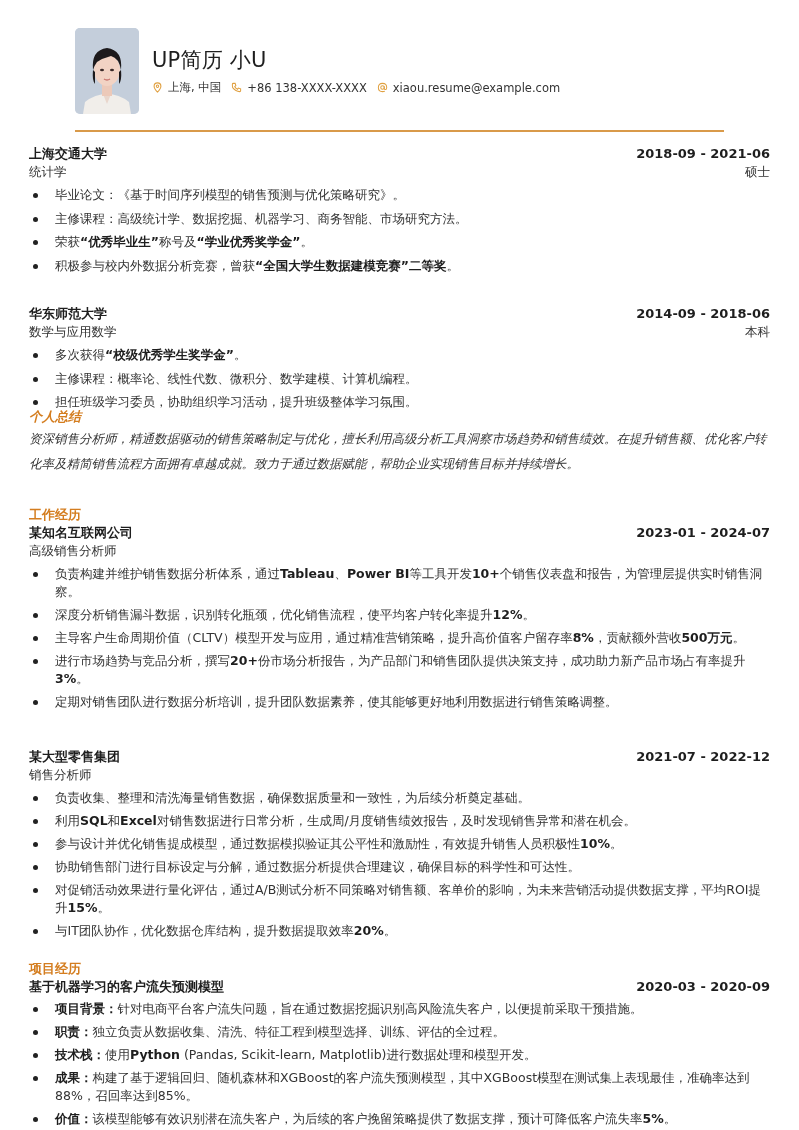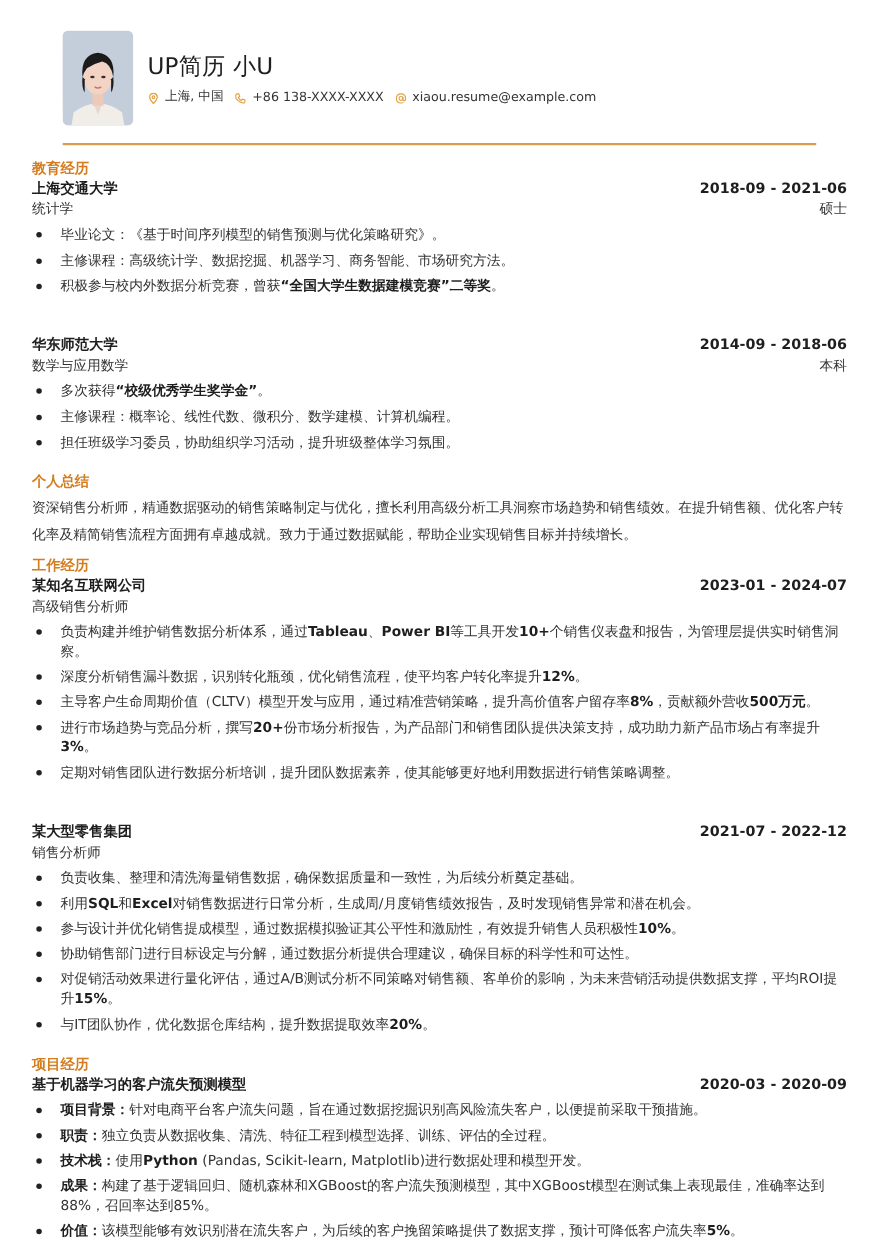--- a/index.html
+++ b/index.html
@@ -1,24 +1,24 @@
 <!DOCTYPE html>
 <html><head>
 <meta charset="utf-8">
 <style>
   * { box-sizing: border-box; margin: 0; padding: 0; }
   html, body { width: 799px; height: 1130px; background: #ffffff; overflow: hidden; }
   body { font-family: "DejaVu Sans", "Liberation Sans", sans-serif; color: #222; font-size: 12.5px; }
-  .page { position: relative; width: 799px; height: 1130px; padding: 0 28px; }
+  .page { position: relative; width: 799px; height: 1130px; padding: 0 46px; }
 
   .header { position: relative; height: 130px; }
   .avatar { position: absolute; left: 29px; top: 28px; width: 64px; height: 86px; border-radius: 5px; overflow: hidden; background: linear-gradient(180deg,#c9d2df 0%,#b8c3d2 60%,#dfe3ea 100%); }
   .name { position: absolute; left: 106px; top: 46px; font-size: 21px; font-weight: 500; color: #1e1e1e; letter-spacing: 0.2px; }
   .contacts { position: absolute; left: 106px; top: 80px; display: flex; align-items: center; font-size: 11.5px; color: #333; }
-  .contact { display: flex; align-items: flex-end; margin-right: 10px; }
+  .contact { display: flex; align-items: center; margin-right: 10px; }
   .contact svg { width: 11px; height: 11px; margin-right: 5px; }
   .divider { position: absolute; left: 29px; right: 29px; top: 130px; height: 1.5px; background: #d99a4a; }
 
   .section-title { color: #d47d1f; font-size: 13px; font-weight: 700; line-height: 18px; }
   .entry-head { display: flex; justify-content: space-between; align-items: flex-start; line-height: 18px; }
   .entry-name { font-weight: 700; font-size: 13px; color: #1e1e1e; }
   .entry-date { font-weight: 700; font-size: 13px; color: #1e1e1e; }
   .entry-sub { display: flex; justify-content: space-between; line-height: 17px; color: #333; font-size: 12.5px; align-items: center; }
   ul.bullets { list-style: none; margin-top: 6px; }
   ul.bullets li { position: relative; padding-left: 26px; line-height: 18px; margin-bottom: 5px; color: #333; font-size: 12.5px; }
@@ -70,33 +70,33 @@
             <circle cx="6" cy="6" r="1.9" fill="none" stroke="#e0a040" stroke-width="1.1"></circle>
             <path d="M7.9 4.5 L7.9 7 Q7.9 8.3 9.2 8.3 Q10.6 8.3 10.6 6 Q10.6 1.5 6 1.5 Q1.5 1.5 1.5 6 Q1.5 10.5 6 10.5 Q7.6 10.5 8.6 9.9" fill="none" stroke="#e0a040" stroke-width="1.1"></path>
           </svg>
         <span>xiaou.resume@example.com</span>
       </span>
     </div>
     <div class="divider"></div>
   </div>
 
   <div class="abs" style="top:145px;">
-    <div class="section-title">教育经历</div>
     <div>
       <div class="entry-head">
           <span class="entry-name">上海交通大学</span>
           <span class="entry-date">2018-09 - 2021-06</span>
         </div>
       <div class="entry-sub">
           <span>统计学</span>
           <span>硕士</span>
         </div>
       <ul class="bullets edu">
           <li><span>毕业论文：《基于时间序列模型的销售预测与优化策略研究》。</span></li>
           <li><span>主修课程：高级统计学、数据挖掘、机器学习、商务智能、市场研究方法。</span></li>
+          <li><span>荣获</span><span class="b">“优秀毕业生”</span><span>称号及</span><span class="b">“学业优秀奖学金”</span><span>。</span></li>
           <li><span>积极参与校内外数据分析竞赛，曾获</span><span class="b">“全国大学生数据建模竞赛”二等奖</span><span>。</span></li>
         </ul>
     </div>
   </div>
 
   <div class="abs" style="top:305px;">
     <div class="entry-head">
         <span class="entry-name">华东师范大学</span>
         <span class="entry-date">2014-09 - 2018-06</span>
       </div>
@@ -104,21 +104,21 @@
         <span>数学与应用数学</span>
         <span>本科</span>
       </div>
     <ul class="bullets edu">
         <li><span>多次获得</span><span class="b">“校级优秀学生奖学金”</span><span>。</span></li>
         <li><span>主修课程：概率论、线性代数、微积分、数学建模、计算机编程。</span></li>
         <li><span>担任班级学习委员，协助组织学习活动，提升班级整体学习氛围。</span></li>
       </ul>
   </div>
 
-  <div class="abs" style="top:430px;">
+  <div class="abs" style="top:408px;font-style:italic;">
     <div class="section-title">个人总结</div>
     <div class="summary">资深销售分析师，精通数据驱动的销售策略制定与优化，擅长利用高级分析工具洞察市场趋势和销售绩效。在提升销售额、优化客户转化率及精简销售流程方面拥有卓越成就。致力于通过数据赋能，帮助企业实现销售目标并持续增长。</div>
   </div>
 
   <div class="abs" style="top:506px;">
     <div class="section-title">工作经历</div>
     <div>
       <div class="entry-head">
           <span class="entry-name">某知名互联网公司</span>
           <span class="entry-date">2023-01 - 2024-07</span>

